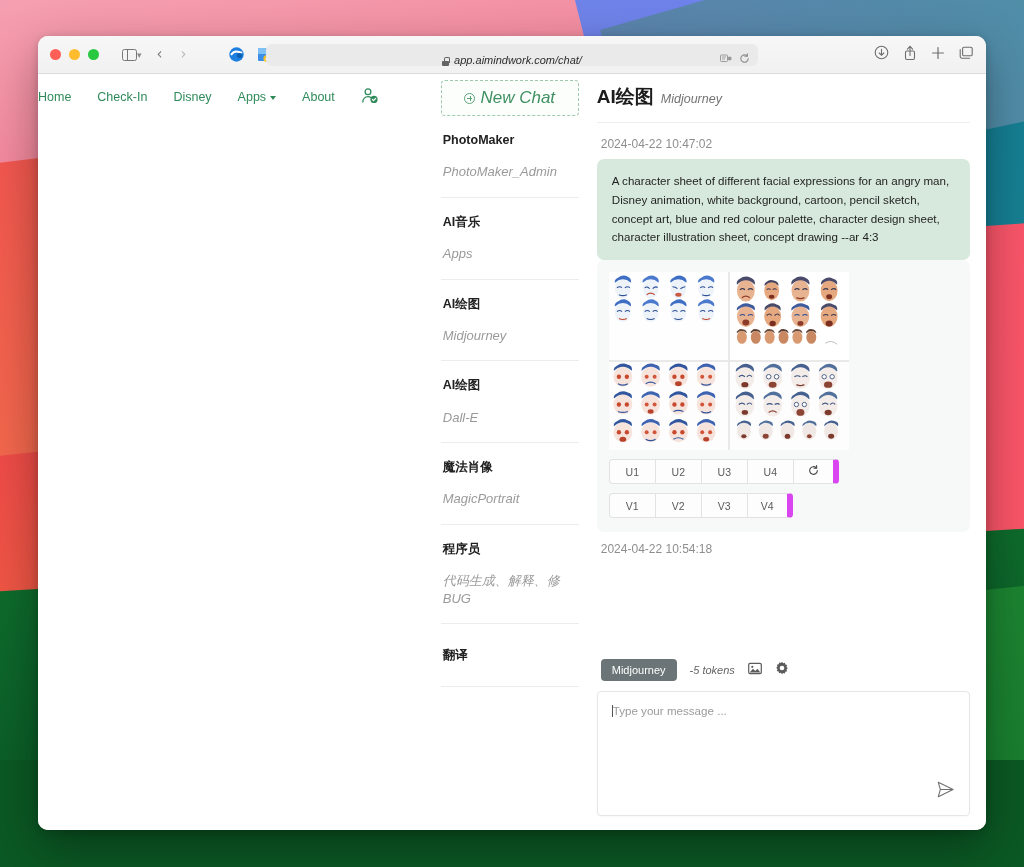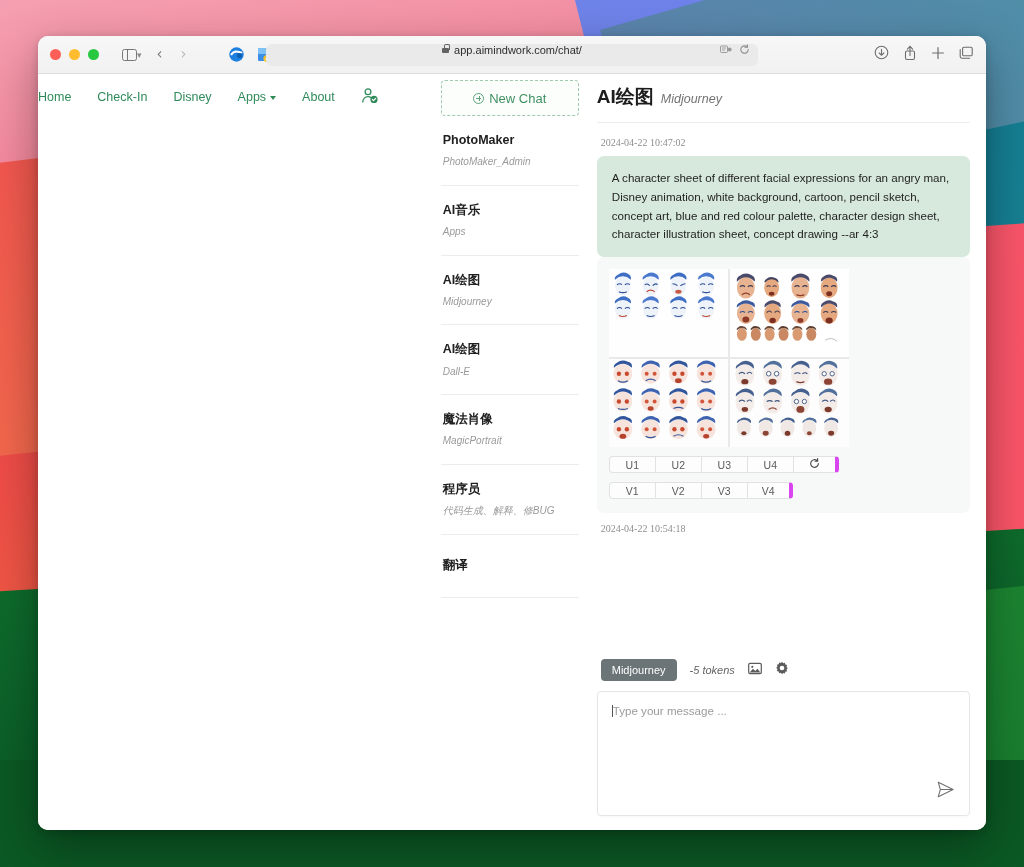--- a/index.html
+++ b/index.html
@@ -147,23 +147,24 @@
 
   #urlbar {
     position: absolute;
     left: 50%;
     transform: translateX(-50%);
     width: 492px;
     height: 22px;
     background: #eaeaea;
     border-radius: 6px;
     display: flex;
-    align-items: flex-start;
+    align-items: flex-end;
     justify-content: center;
     gap: 5px;
+    font-style: italic;
   }
   #url-text {
     font-size: 11px;
     color: #2d2d2d;
   }
   .lock-glyph {
     width: 7px; height: 9px; position: relative;
   }
   .lock-glyph::before {
     content:""; position:absolute; left:0; bottom:0; width:7px; height:5px;
@@ -230,21 +231,22 @@
   }
   #newchat {
     height: 36px;
     border: 1.4px dashed #9ec9ad;
     border-radius: 4px;
     display: flex;
     align-items: center;
     justify-content: center;
     gap: 5px;
     color: #3f9062;
-    font-size: 13px;
+    font-size: 17px;
+    font-style: italic;
     background: #fcfefc;
     margin-top: 6px;
   }
   .plus-circ {
     width: 11px; height: 11px; border-radius: 50%;
     border: 1px solid #5da47a; position: relative; flex: none;
   }
   .plus-circ::before, .plus-circ::after {
     content:""; position:absolute; background:#5da47a;
   }
@@ -260,24 +262,24 @@
     justify-content: center;
   }
   .chat-title {
     font-size: 12.5px;
     color: #212121;
     font-weight: 700;
     line-height: 1.3;
   }
   .chat-title.active { color: #2f9a5f; font-weight: 700; font-size: 13px; }
   .chat-sub {
-    font-size: 10px;
+    font-size: 13px;
     color: #9a9a9a;
     font-style: italic;
-    margin-top: 7px;
+    margin-top: 15px;
     line-height: 1.35;
   }
 
   
   #main {
     flex: 1;
     min-width: 0;
     padding: 0 16px 0 6px;
     display: flex;
     flex-direction: column;
@@ -301,24 +303,23 @@
     font-style: italic;
   }
 
   #stream {
     flex: 1;
     overflow: hidden;
     padding-top: 4px;
     position: relative;
   }
   .tstamp {
-    font-size: 10px;
+    font-size: 12px;
     color: #8e8e8e;
     padding: 10px 4px 8px 4px;
-    font-family: Liberation Serif, serif;
   }
   .bubble-user {
     background: #d7e9dc;
     border-radius: 7px;
     padding: 13px 15px;
     font-size: 11.6px;
     color: #1f1f1f;
     line-height: 1.62;
   }
   .bubble-bot {
@@ -332,34 +333,34 @@
     display: grid;
     grid-template-columns: 1fr 1fr;
     grid-template-rows: 1fr 1fr;
     gap: 2px;
     background: #e9e9e9;
     overflow: hidden;
   }
   .mj-cell { position: relative; overflow: hidden; background: #fdfdfd; }
   .btnrow { display: flex; margin-top: 9px; }
   .mjbtn {
-    height: 17px;
+    height: 25px;
     min-width: 46px;
     padding: 0 10px;
     background: #fdfdfd;
     border: 1px solid #e2e2e2;
     border-right: none;
     font-size: 10.5px;
     color: #5a5a5a;
     display: flex;
     align-items: center;
     justify-content: center;
   }
   .btnrow .mjbtn:first-child { border-radius: 4px 0 0 4px; }
-  .btnrow .mjbtn:last-child { border-radius: 0 4px 4px 0; border-right: 4px solid #d946ef; }
+  .btnrow .mjbtn:last-child { border-radius: 0 4px 4px 0; border-right: 6px solid #d946ef; }
 
   
   #composer { padding: 4px 0 14px 0; }
   #comp-tools {
     display: flex;
     align-items: center;
     gap: 13px;
     padding: 8px 4px 10px 4px;
   }
   #model-badge {

